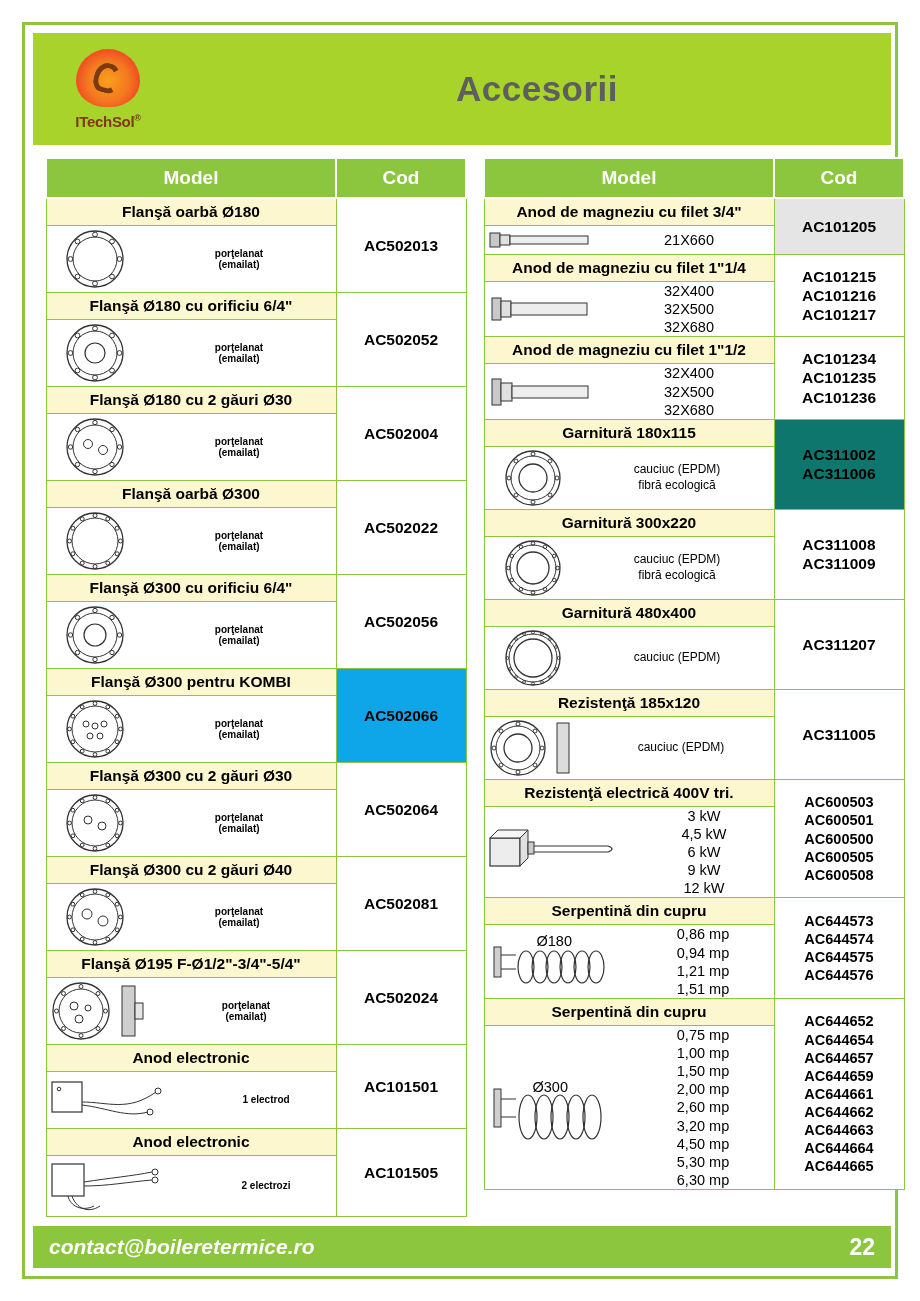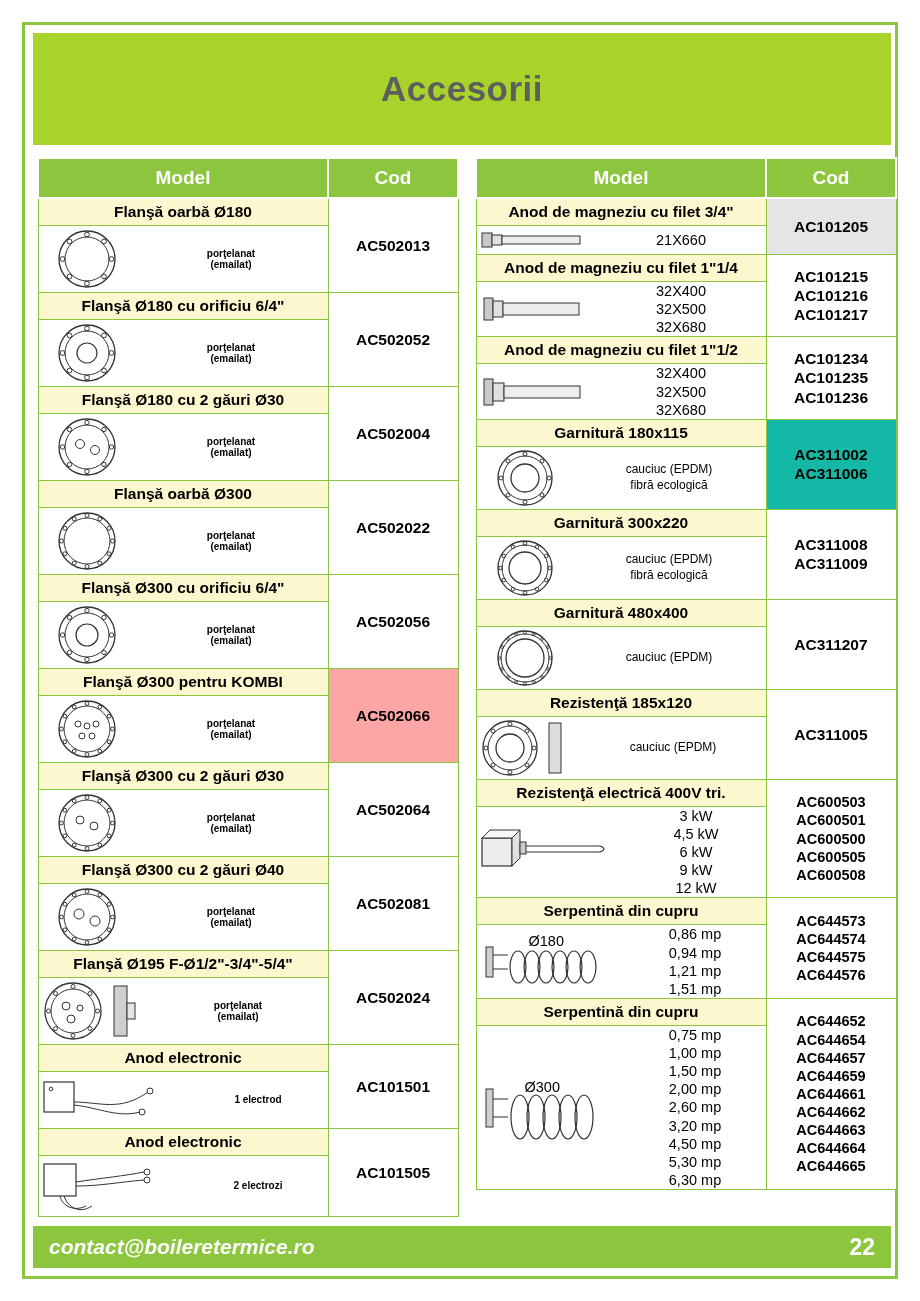--- a/index.html
+++ b/index.html
@@ -74,21 +74,21 @@
   }
   .brand-mark .sphere i {
     position:absolute; left:-4px; width: 60px; height: 2px; background:#fff; display:block;
   }
   .brand-name {
     font-size: 15px; font-weight: bold; color: #cc2027; letter-spacing: 0.4px;
     margin-top: 3px;
   }
   
   .columns {
-    position: absolute; left: 12px; top: 132px;
+    position: absolute; left: 20px; top: 132px;
     width: 858px;
     display: flex; gap: 18px;
   }
   .col { width: 420px; }
   table.t {
     width: 100%; border-collapse: collapse;
     table-layout: fixed;
   }
   .hdr td {
     background: #8cc63e; color: #ffffff;
@@ -135,20 +135,27 @@
     color: #ffffff; font-size: 23px; font-weight: bold;
   }
   svg { display:block; }
 </style>
 </head>
 <body>
 
 <div class="page">
 
   <div class="header">
+    <div class="logo-box">
+      <div class="logo-flame">
+        <div class="outer"></div>
+        <div class="inner"></div>
+      </div>
+      <div class="logo-text"><span>ITechSol</span><span class="logo-reg">®</span></div>
+    </div>
     <div class="header-title">Accesorii</div>
   </div>
 
   <div class="columns">
 
     <div class="col">
       <table class="t">
         <colgroup>
             <col style="width:290px">
             <col style="width:130px">
@@ -301,21 +308,21 @@
                     </svg>
                 </div>
                 <div class="txt" style="white-space:pre-line">porţelanat
 (emailat)</div>
               </div>
             </td>
           </tr>
 
           <tr class="grp">
             <td>Flanşă Ø300 pentru KOMBI</td>
-            <td rowspan="2" class="code" style="background:#fca5a5;">AC502066</td>
+            <td rowspan="2" class="code" style="background:#0ea5e9;">AC502066</td>
           </tr>
           <tr class="row">
             <td class="cellpad">
               <div class="desc">
                 <div class="fig">
                   <svg width="66" height="66" viewBox="0 0 66 66">
                       <circle cx="33" cy="33" r="28" fill="none" stroke="#333" stroke-width="1.3"></circle>
                       <circle cx="33" cy="33" r="23" fill="none" stroke="#333" stroke-width="1"></circle>
                   <g fill="none" stroke="#333">
                         <circle cx="24" cy="28" r="3"></circle>
@@ -581,21 +588,21 @@
                   <div>32X400</div>
                   <div>32X500</div>
                   <div>32X680</div>
                 </div>
               </div>
             </td>
           </tr>
 
           <tr class="grp">
             <td>Garnitură 180x115</td>
-            <td rowspan="2" class="code" style="background:#14b8a6;">
+            <td rowspan="2" class="code" style="background:#0f766e;">
               <div>AC311002</div>
               <div>AC311006</div>
             </td>
           </tr>
           <tr class="row">
             <td class="cellpad">
               <div class="desc">
                 <div class="fig">
                   <svg width="62" height="62" viewBox="0 0 62 62">
                     <circle cx="31" cy="31" r="27" fill="none" stroke="#333" stroke-width="1.3"></circle>

